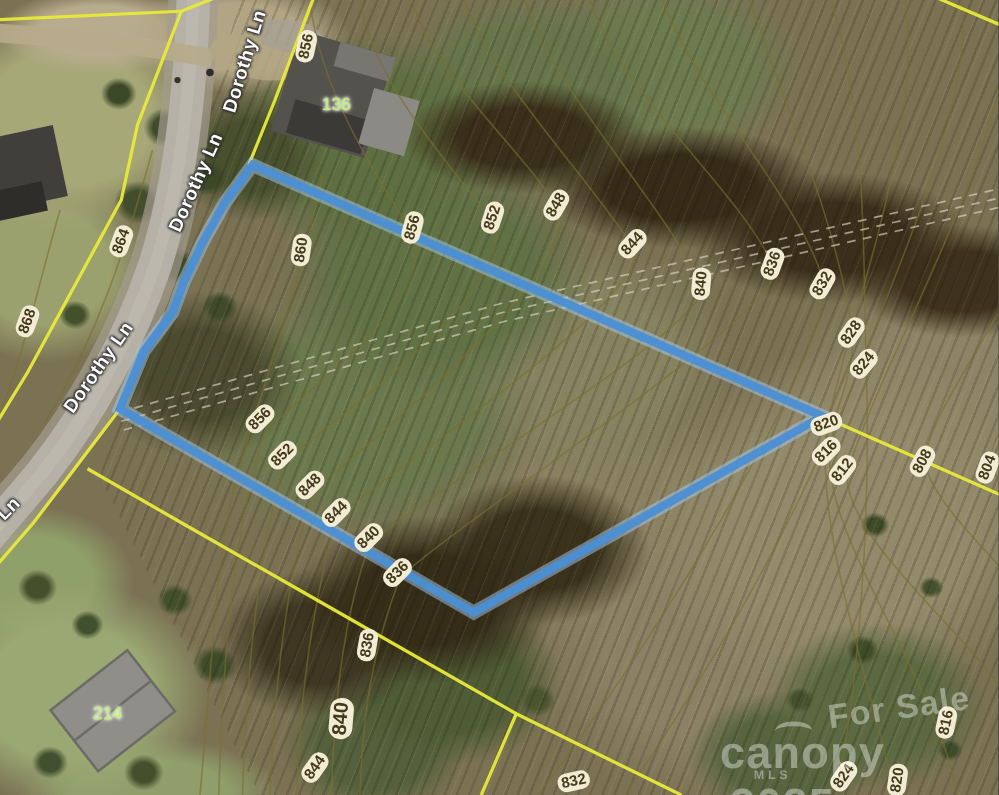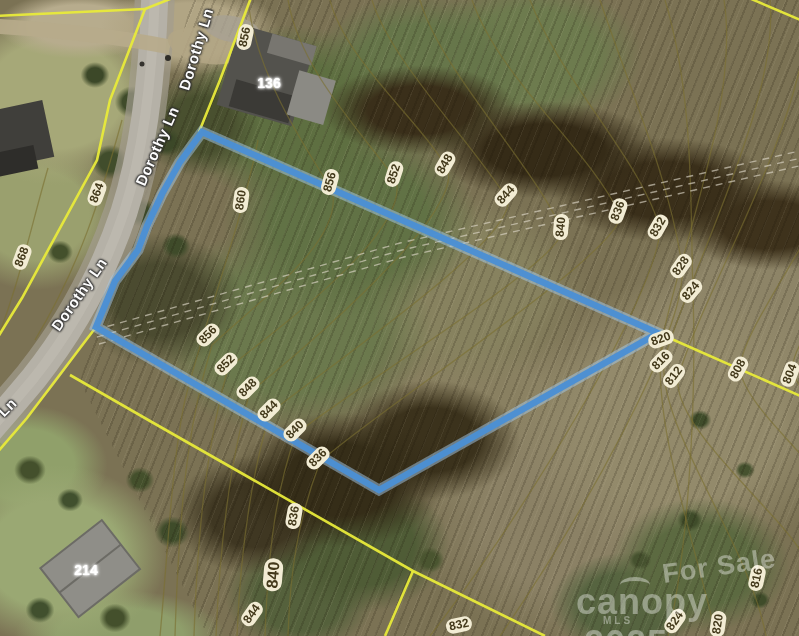--- a/index.html
+++ b/index.html
@@ -74,21 +74,21 @@
   .parcel-halo{stroke:var(--parcel_halo,#a5c9e9);stroke-width:11;fill:none;opacity:.5;stroke-linejoin:miter;}
   .parcel{stroke:var(--parcel,#4b90d4);stroke-width:6.5;fill:none;opacity:.97;stroke-linejoin:miter;}
   #labels{left:0;top:0;width:799px;height:636px;}
   #labels div{position:absolute;white-space:nowrap;}
   .clabel{font-size:12px;font-weight:bold;line-height:15px;padding:0 3px;
     background:var(--label_pill,#f2ecd4);color:var(--label_text,#43391b);border-radius:7px;}
   .clabel.big{font-size:16px;line-height:19px;border-radius:9px;}
   .rlabel{font-size:15px;font-weight:bold;color:#fdfdfd;letter-spacing:.5px;
     text-shadow:0 1px 2px rgba(45,45,45,.95),0 -1px 2px rgba(45,45,45,.95),
                 1px 0 2px rgba(45,45,45,.95),-1px 0 2px rgba(45,45,45,.95);}
-  .hlabel{font-size:14px;font-weight:bold;color:#ffffff;
+  .hlabel{font-size:14px;font-weight:normal;color:#bef264;
     text-shadow:0 0 2px #fff,0 0 3px #fff,0 0 4px rgba(255,255,255,.9);}
   .wm{position:absolute;color:var(--watermark,rgba(255,255,255,.38));font-weight:bold;}
   .wm-forsale{left:662px;top:551px;font-size:27px;transform:rotate(-8deg);letter-spacing:1px;}
   .wm-canopy{left:576px;top:581px;font-size:36px;letter-spacing:1px;}
   .wm-tilde{position:absolute;left:44px;top:-4px;width:30px;height:12px;
     border-top:4px solid var(--watermark,rgba(255,255,255,.38));border-radius:50%;}
   .wm-mls{position:absolute;left:27px;top:34px;font-size:10px;letter-spacing:3px;
     color:var(--watermark,rgba(255,255,255,.38));font-weight:bold;}
 </style>
 </head>

